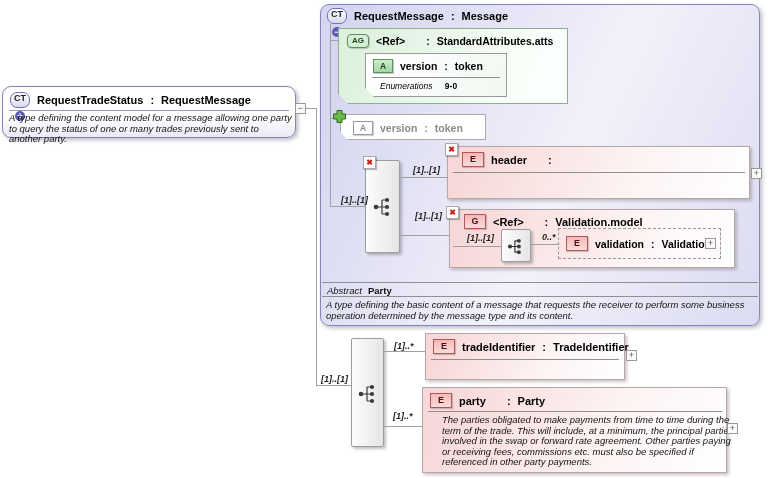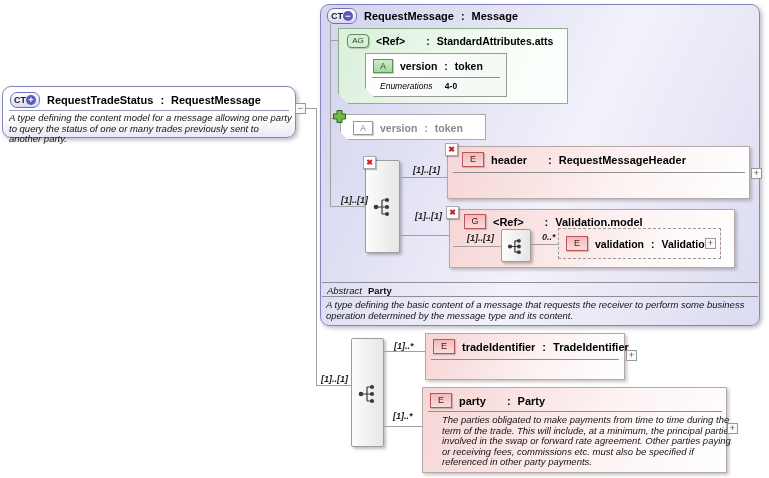--- a/index.html
+++ b/index.html
@@ -53,27 +53,27 @@
   .anno { font-style:italic; font-size:9.5px; line-height:10.5px; color:#141414; }
   .card { font-style:italic; font-weight:bold; font-size:9px; color:#222; white-space:nowrap; }
   .sep  { height:1px; background:#8f8f8f; }
   .facet { font-size:8.5px; white-space:nowrap; }
   .facet .fname { font-style:italic; }
   .facet .fval  { font-weight:bold; margin-left:10px; }
   .abslabel { font-style:italic; font-size:9.5px; color:#111; }
   .absval   { font-weight:bold; font-size:9.5px; color:#111; }
 
   
-  .ctbadge { display:inline-flex; align-items:center; gap:0;
+  .ctbadge { display:inline-flex; align-items:center; gap:8px;
     border:1.5px solid #7070b8; border-radius:7px; height:14px; padding:0 3px;
     background:linear-gradient(#ffffff,#d9d9ee);
-    font-size:9px; font-weight:bold; color:#222; }
+    font-size:9px; font-weight:bold; color:#222;flex-direction:column; }
   .ctcircle { width:10px; height:10px; border-radius:50%; background:#5b5bb8;
     color:#fff; font-size:9px; line-height:10px; text-align:center; font-weight:bold; }
-  .badge { display:inline-block; text-align:center; font-weight:normal;
+  .badge { display:inline-block; text-align:center; font-weight:bold;
     box-shadow:1px 1px 1px rgba(0,0,0,.18); }
   .ebadge { width:20px; height:13px; line-height:13px; font-size:9px;
     background:linear-gradient(#f3b8b8,#fadcdc); border:1px solid #b85555; color:#4f1010; }
   .agbadge { width:20px; height:12px; line-height:12px; font-size:8px; border-radius:4px;
     background:#d5eed5; border:1px solid #5d8f5d; color:#1e3e1e; }
   .abadge { width:18px; height:12px; line-height:12px; font-size:8.5px;
     background:linear-gradient(#cdeccd,#a3d6a3); border:1px solid #5d8f5d; color:#1e3e1e; }
   .abadge.ghost { background:#fff; border:1px solid #999; color:#888; }
   .xbadge { width:13px; height:13px; background:#fff; border:1px solid #aaa;
     color:#cc2020; font-size:8px; line-height:12px; text-align:center; font-weight:bold;
@@ -133,21 +133,21 @@
     <div class="abs abox" style="left:26px;top:24px;width:142px;height:44px">
       <div class="abs trow small" style="left:7px;top:5px">
         <span class="badge abadge">A</span>
         <span>version</span>
         <span>:</span>
         <span>token</span>
       </div>
       <div class="abs sep" style="left:6px;top:23px;width:128px"></div>
       <div class="abs facet" style="left:14px;top:27px">
         <span class="fname">Enumerations</span>
-        <span class="fval">4-0</span>
+        <span class="fval">9-0</span>
       </div>
     </div>
   </div>
 
   <div class="abs graybox" style="left:340px;top:114px;width:146px;height:26px">
     <div class="abs trow small gray" style="left:12px;top:6px">
       <span class="badge abadge ghost">A</span>
       <span>version</span>
       <span>:</span>
       <span>token</span>
@@ -172,21 +172,20 @@
   <div class="abs card" style="left:341px;top:195px">[1]..[1]</div>
 
   <div class="abs line" style="left:400px;top:177px;width:47px;height:1px"></div>
   <div class="abs card" style="left:413px;top:165px">[1]..[1]</div>
 
   <div class="abs elbox" style="left:447px;top:146px;width:303px;height:53px">
     <div class="abs trow" style="left:14px;top:5px">
       <span class="badge ebadge">E</span>
       <span>header</span>
       <span style="margin-left:14px">:</span>
-      <span>RequestMessageHeader</span>
     </div>
     <div class="abs sep" style="left:5px;top:25px;width:292px"></div>
   </div>
   <div class="abs xbadge" style="left:445px;top:143px">✖</div>
   <div class="abs exp" style="left:751px;top:168px">+</div>
 
   <div class="abs line" style="left:400px;top:235px;width:49px;height:1px"></div>
   <div class="abs card" style="left:415px;top:211px">[1]..[1]</div>
 
   <div class="abs elbox" style="left:449px;top:209px;width:286px;height:59px">

